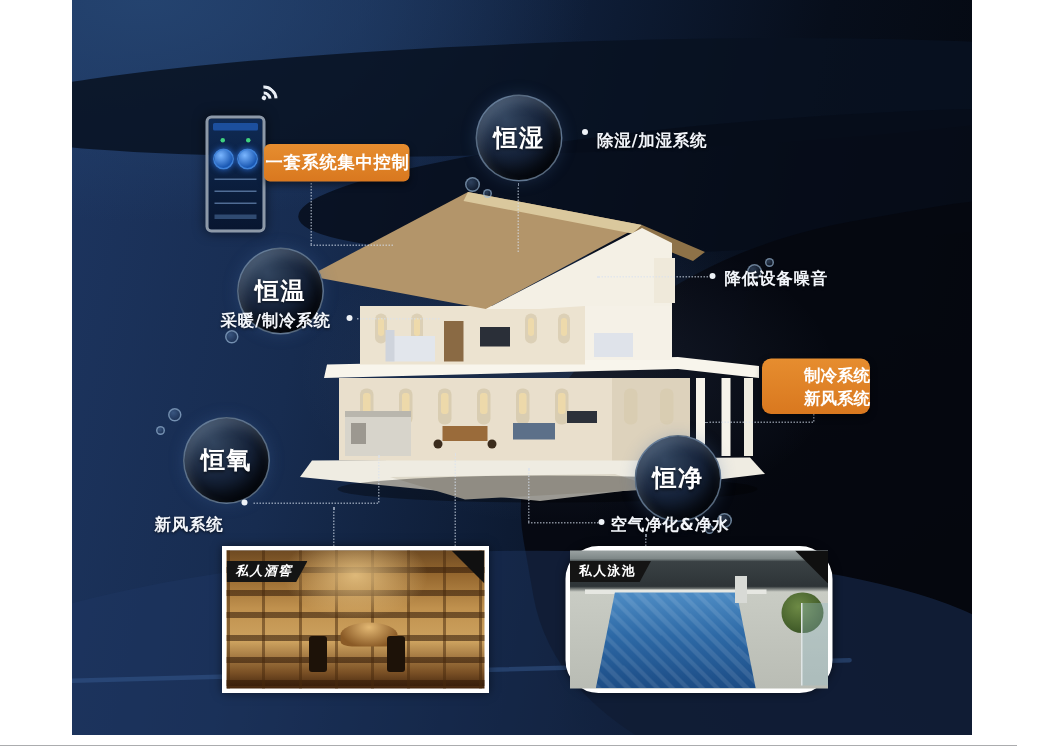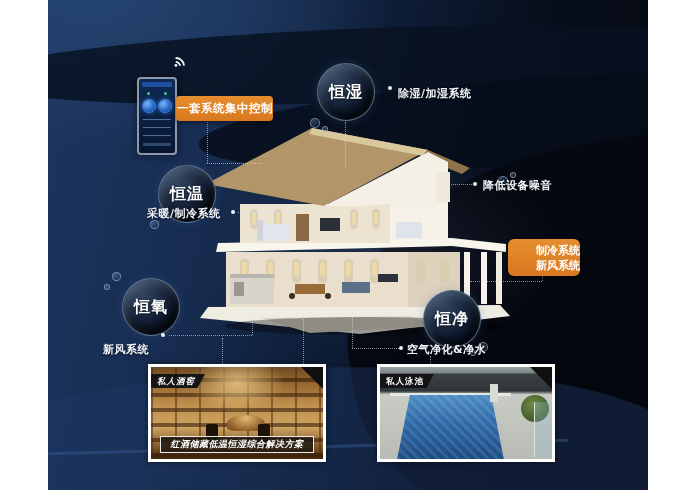--- a/index.html
+++ b/index.html
@@ -264,24 +264,23 @@
   <div class="note" style="left:407px;top:342px;">空气净化&amp;净水</div>
 
   <div class="card" style="left:148px;font-style:italic;">
     <div class="img img-cellar">
       <div class="table"></div>
       <div class="stool" style="left:32%;"></div>
       <div class="stool" style="left:62%;"></div>
     </div>
     <div class="ribbon"></div>
     <div class="tag">私人酒窖</div>
-    <div class="caption">红酒储藏低温恒湿综合解决方案</div>
-  </div>
-
-  <div class="card" style="left:377px;">
+  </div>
+
+  <div class="card" style="left:377px;border-radius:22px;">
     <div class="img img-pool">
       <div class="coping"></div>
       <div class="pool"></div>
       <div class="ladder"></div>
       <div class="bush"></div>
       <div class="glass"></div>
     </div>
     <div class="ribbon"></div>
     <div class="tag">私人泳池</div>
   </div>

